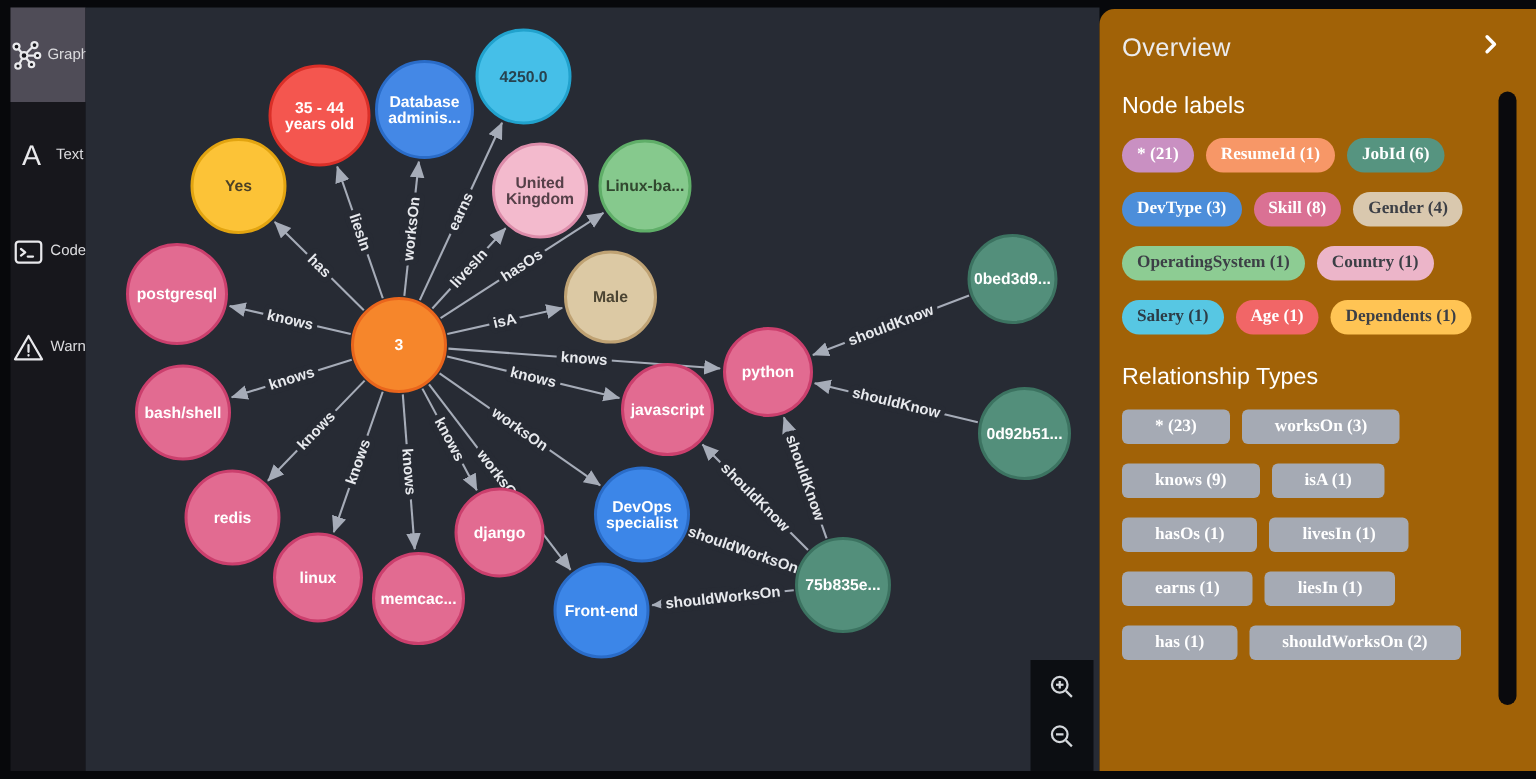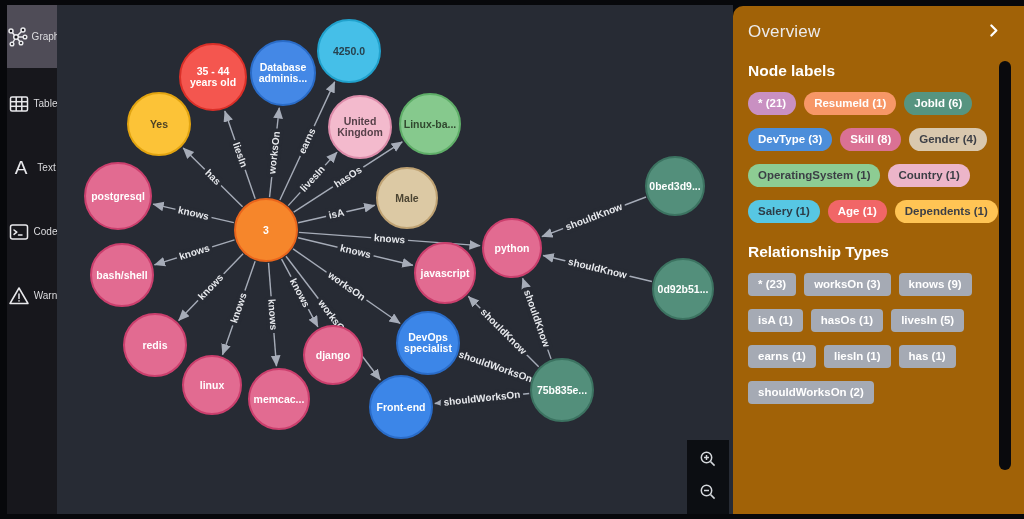--- a/index.html
+++ b/index.html
@@ -36,26 +36,26 @@
   
   .panel{position:absolute;left:733px;top:6px;width:291px;height:508px;background:#a16207;
          border-top-left-radius:10px;box-sizing:border-box;}
   .scroll-track{position:absolute;right:13px;top:55px;bottom:44px;width:12px;background:#0a0a0d;
                 border-radius:6px;}
   .panel-inner{position:relative;padding:16px 15px 0 15px;}
   .panel-header{display:flex;align-items:center;justify-content:space-between;}
   .panel-title{font-size:17px;color:#ebebed;font-weight:400;letter-spacing:.2px;}
   .collapse-btn{width:20px;height:20px;display:flex;align-items:center;justify-content:center;
                 cursor:pointer;margin-right:6px;}
-  .panel h2{font-size:15.5px;font-weight:700;color:#fff;margin:20px 0 12px 0;}
-  .chip-wrap{display:flex;flex-wrap:wrap;gap:13px 8px;max-width:262px;}
+  .panel h2{font-size:15.5px;font-weight:400;color:#fff;margin:20px 0 12px 0;}
+  .chip-wrap{display:flex;flex-wrap:wrap;gap:13px 8px;max-width:262px;font-family:Liberation Serif, serif;}
   .chip{display:inline-block;font-size:11.5px;font-weight:700;line-height:15px;
         padding:4px 10px;border-radius:20px;cursor:pointer;white-space:nowrap;}
   .rel-chip{display:inline-block;font-size:11.5px;font-weight:700;line-height:15px;
-        padding:4px 10px;border-radius:4px;background:#a5aab4;color:#fff;cursor:pointer;
+        padding:4px 22px;border-radius:4px;background:#a5aab4;color:#fff;cursor:pointer;
         white-space:nowrap;}
 </style>
 </head>
 <body>
 
 <div class="frame">
 
   <div class="sidebar">
       <div class="side-item active">
         <span class="side-icon">
@@ -67,32 +67,20 @@
             <line x1="11" y1="12" x2="16" y2="18"></line>
             <circle cx="11" cy="12" r="2.3" fill="#17171c"></circle>
             <circle cx="6" cy="6" r="2" fill="#17171c"></circle>
             <circle cx="18" cy="5" r="2" fill="#17171c"></circle>
             <circle cx="20" cy="12" r="1.8" fill="#17171c"></circle>
             <circle cx="7" cy="19" r="1.8" fill="#17171c"></circle>
             <circle cx="16" cy="18" r="1.8" fill="#17171c"></circle>
           </svg>
         </span>
         <span class="side-label">Graph</span>
-      </div>
-      <div class="side-item">
-        <span class="side-icon">
-          <svg viewBox="0 0 24 24" fill="none" stroke="#e9e9ec" stroke-width="1.5">
-            <rect x="3.5" y="5" width="17" height="14" rx="1.5"></rect>
-            <line x1="3.5" y1="9.7" x2="20.5" y2="9.7"></line>
-            <line x1="3.5" y1="14.3" x2="20.5" y2="14.3"></line>
-            <line x1="9.2" y1="5" x2="9.2" y2="19"></line>
-            <line x1="14.8" y1="5" x2="14.8" y2="19"></line>
-          </svg>
-        </span>
-        <span class="side-label">Table</span>
       </div>
       <div class="side-item">
         <span class="side-icon">
           <svg viewBox="0 0 24 24">
             <text x="12" y="18" text-anchor="middle" fill="#e9e9ec" font-family="Liberation Sans, sans-serif" font-size="19">A</text>
           </svg>
         </span>
         <span class="side-label">Text</span>
       </div>
       <div class="side-item">
@@ -360,21 +348,21 @@
           <span class="chip" style="background: rgb(241, 102, 103); color: rgb(255, 255, 255);">Age (1)</span>
           <span class="chip" style="background: rgb(255, 196, 84); color: rgb(60, 63, 70);">Dependents (1)</span>
         </div>
       <h2>Relationship Types</h2>
       <div class="chip-wrap">
           <span class="rel-chip">* (23)</span>
           <span class="rel-chip">worksOn (3)</span>
           <span class="rel-chip">knows (9)</span>
           <span class="rel-chip">isA (1)</span>
           <span class="rel-chip">hasOs (1)</span>
-          <span class="rel-chip">livesIn (5)</span>
+          <span class="rel-chip">livesIn (1)</span>
           <span class="rel-chip">earns (1)</span>
           <span class="rel-chip">liesIn (1)</span>
           <span class="rel-chip">has (1)</span>
           <span class="rel-chip">shouldWorksOn (2)</span>
         </div>
     </div>
   </div>
 
 </div>
 

